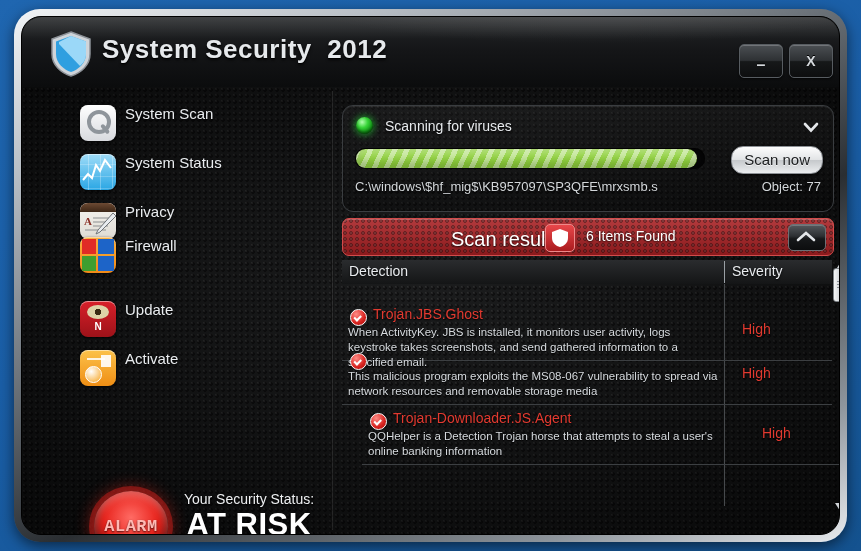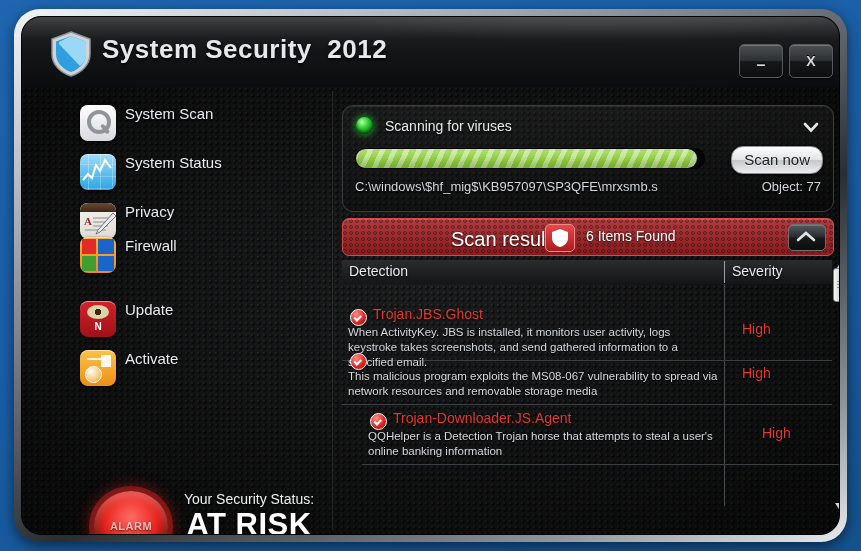--- a/index.html
+++ b/index.html
@@ -144,22 +144,23 @@
 
   
   .alarm-btn{
     position:absolute;left:72px;top:404px;width:74px;height:70px;border-radius:50%;
     background:radial-gradient(circle at 50% 38%,#ff6b64 0%,#e8231c 48%,#a8100c 78%,#5e0906 100%);
     box-shadow:0 0 0 5px rgba(190,30,26,.55), 0 0 14px 6px rgba(220,40,30,.35), inset 0 -6px 12px rgba(0,0,0,.55), inset 0 4px 9px rgba(255,255,255,.35);
     cursor:pointer;
   }
   .alarm-btn span{
     position:absolute;left:0;right:0;top:50%;transform:translateY(-50%);
-    text-align:center;color:#ffb9b4;font-size:11px;font-weight:bold;letter-spacing:.5px;
+    text-align:center;color:#ffb9b4;font-size:17px;font-weight:bold;letter-spacing:.5px;
     text-shadow:0 1px 2px rgba(0,0,0,.7);
+    font-family:Liberation Mono, monospace;
   }
   .sec-status-label{
     position:absolute;left:152px;top:404px;width:150px;text-align:center;
     font-size:14px;color:#eef0f2;text-shadow:0 1px 2px #000;white-space:nowrap;
   }
   .sec-status-value{
     position:absolute;left:148px;top:420px;width:158px;text-align:center;
     font-size:31px;font-weight:bold;color:#fff;letter-spacing:.5px;
     text-shadow:0 2px 4px rgba(0,0,0,.85);white-space:nowrap;
   }

